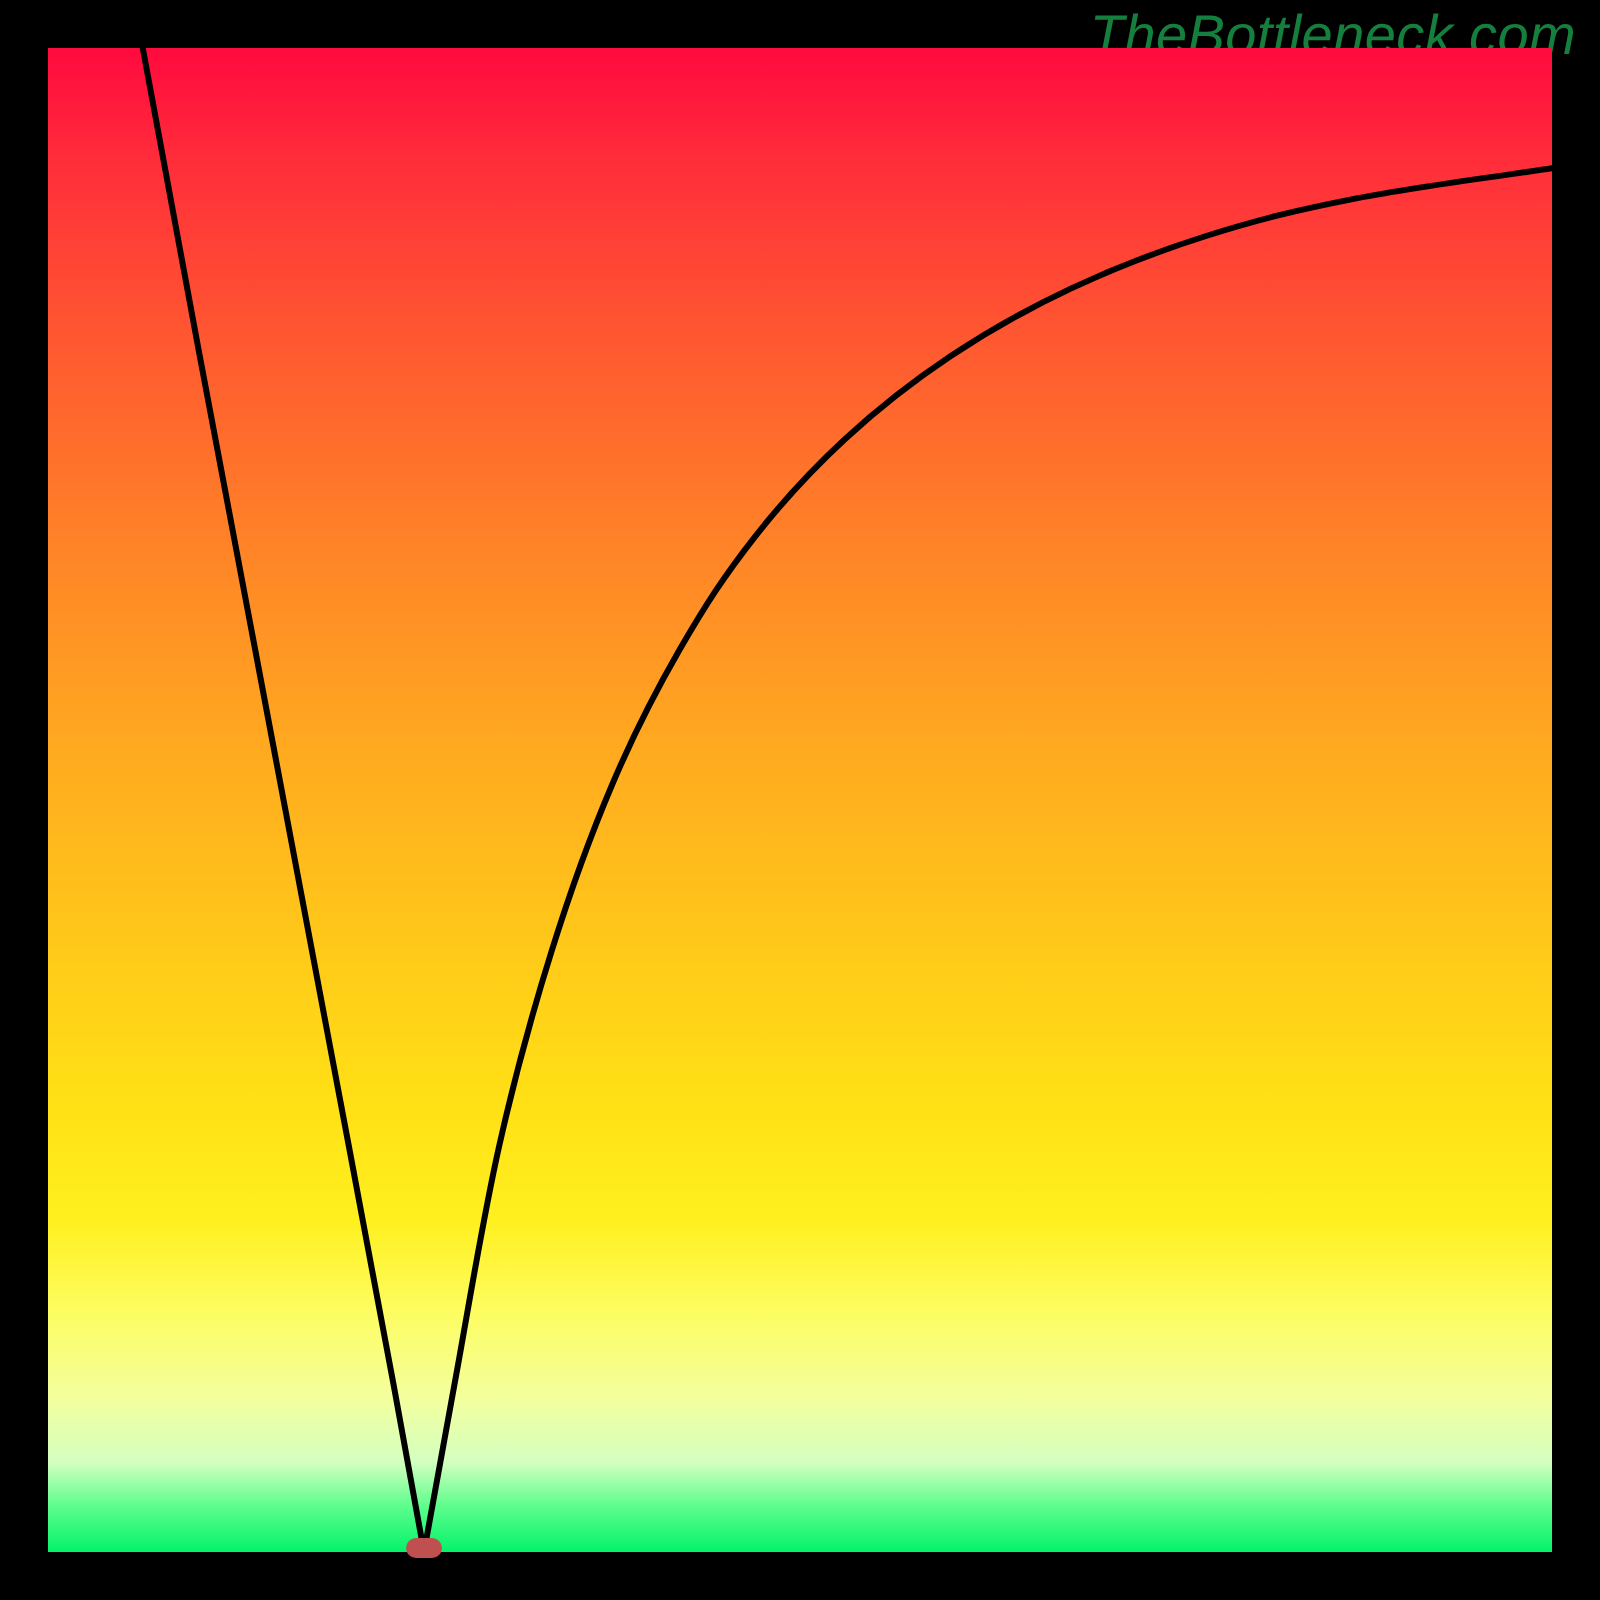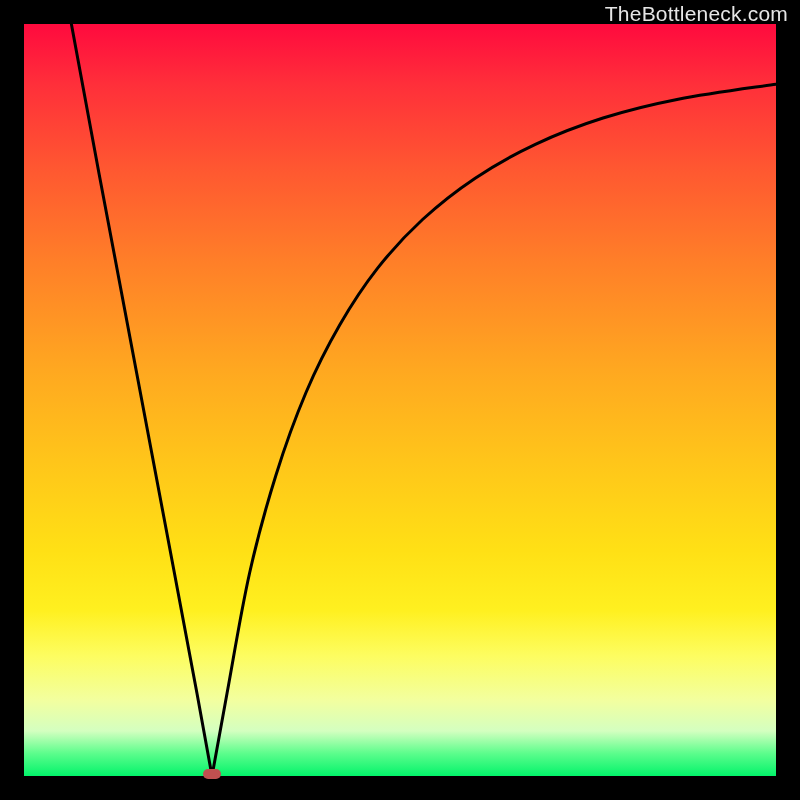--- a/index.html
+++ b/index.html
@@ -39,24 +39,25 @@
       #f2ffa0 90%,
       #d4ffc0 94%,
       #5cfd8c 97%,
       #03f36a 100%
     );
   }
   .watermark {
     position: absolute;
     top: 2px;
     right: 12px;
-    color: #e5e5e5;
-    font-size: 21px;
+    color: #15803d;
+    font-size: 28px;
     font-weight: 500;
     letter-spacing: 0.2px;
+    font-style: italic;
   }
   svg.curve {
     position: absolute;
     top: 0;
     left: 0;
     width: 752px;
     height: 752px;
   }
   .minmarker {
     position: absolute;

